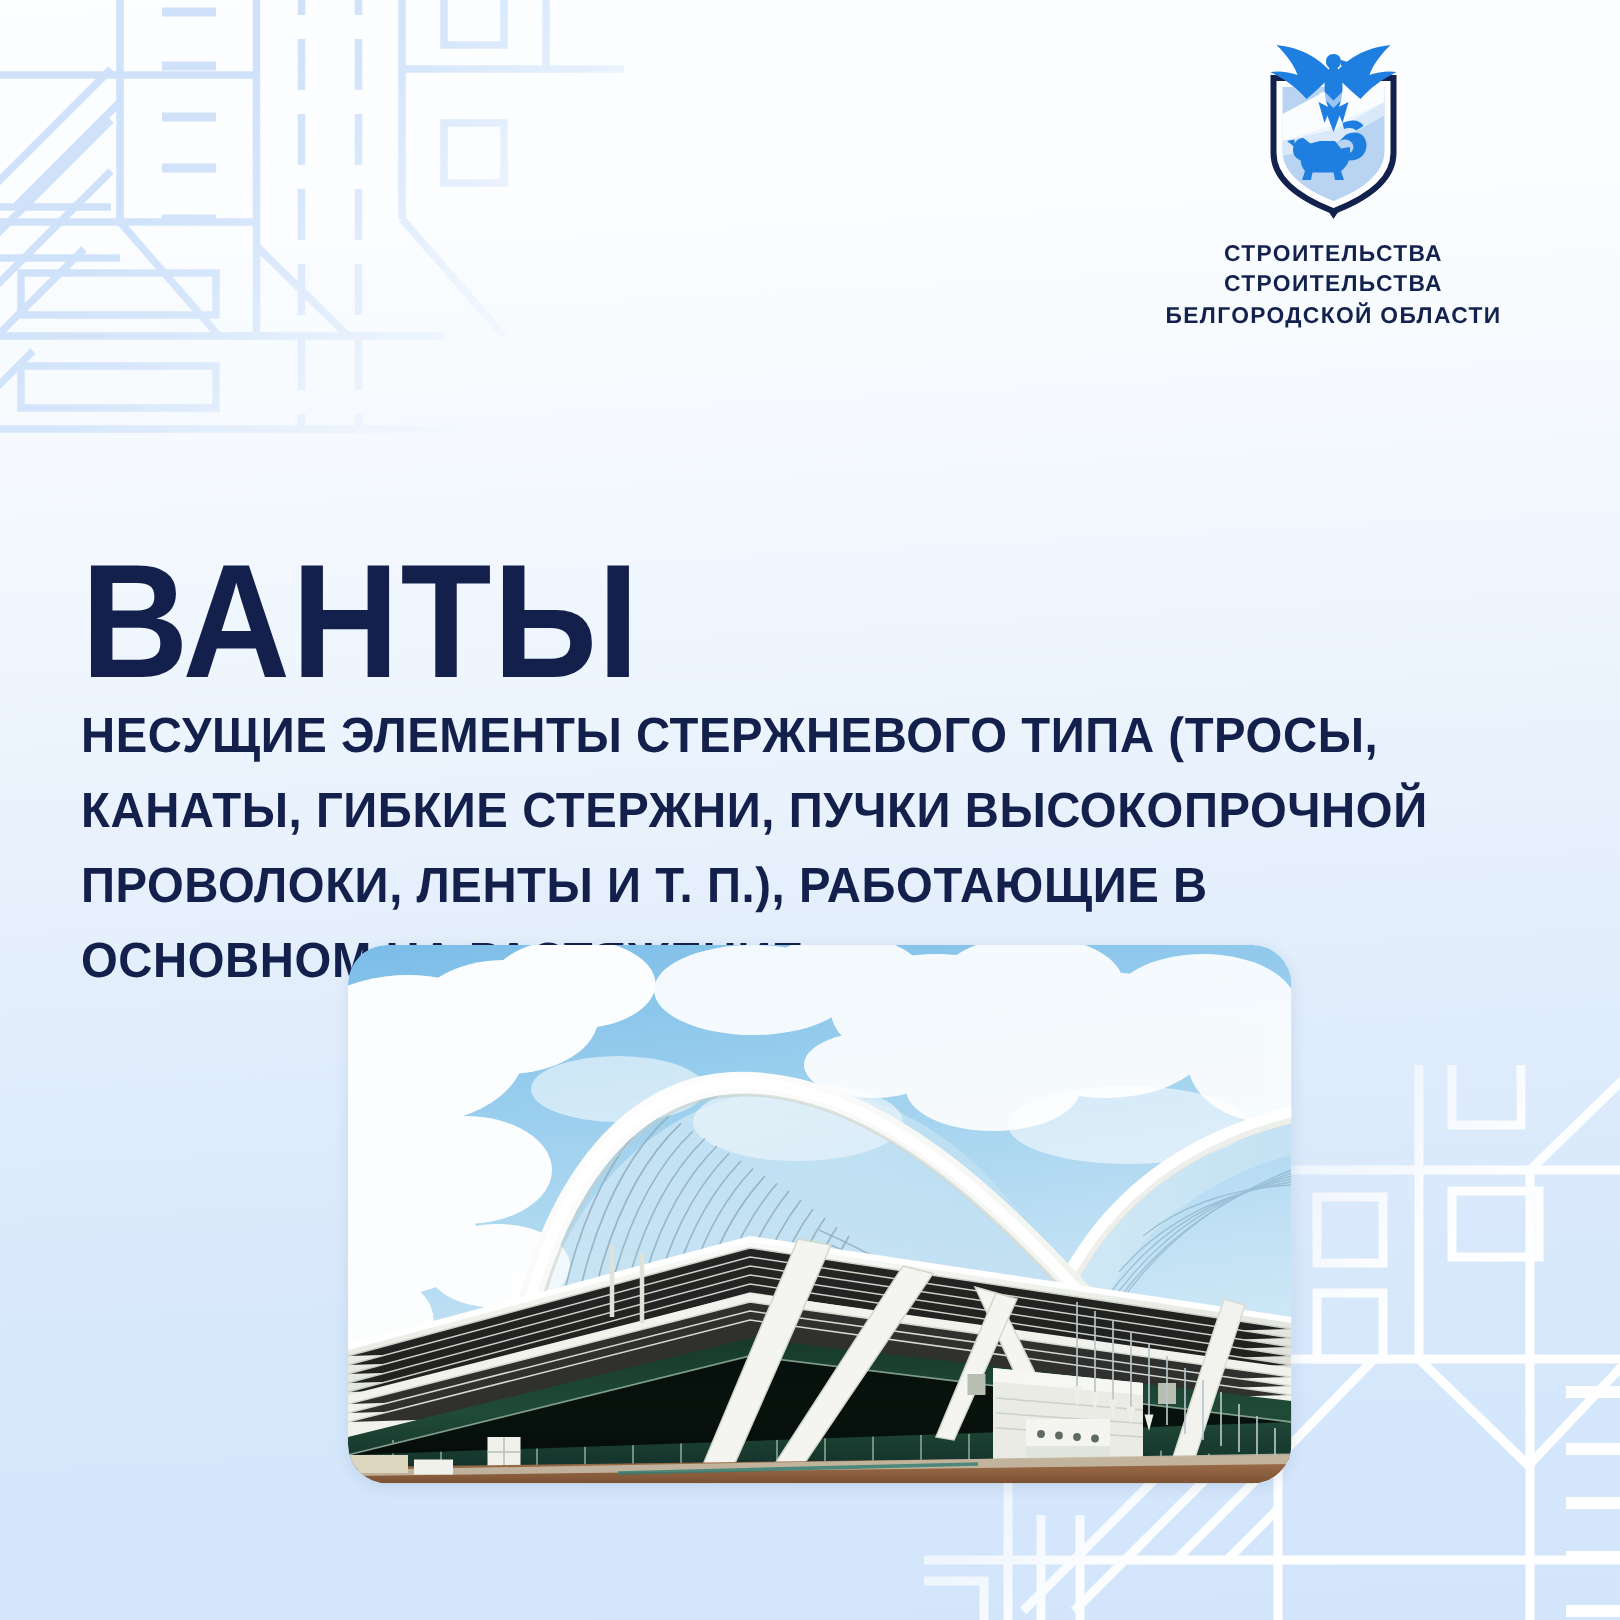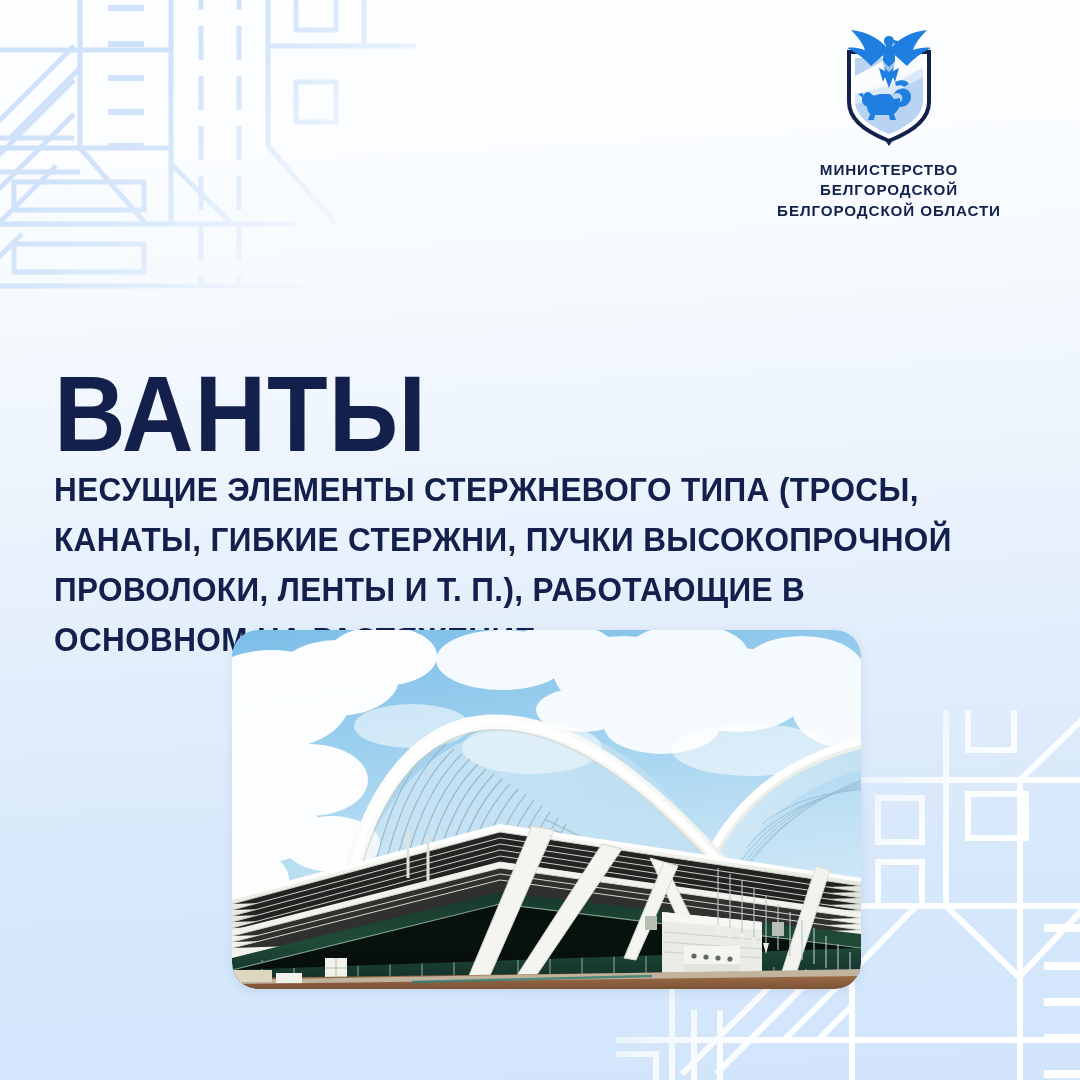--- a/index.html
+++ b/index.html
@@ -284,21 +284,21 @@
         <path d="M59 12 L66 14 L59 16 Z"></path>
 
         <path d="M48 44 L54 60 L60 44 Z"></path>
         <path d="M44 40 L48 54 L52 44 Z"></path>
         <path d="M64 40 L60 54 L56 44 Z"></path>
       </g>
 
       <path d="M44 34 L54 44 L64 34 L60 33 L54 39 L48 33 Z" fill="#ffffff" opacity="0.55"></path>
     </svg>
 
-    <div id="ministry-name">МИНИСТЕРСТВО БЕЛГОРОДСКОЙ
+    <div id="ministry-name">СТРОИТЕЛЬСТВА СТРОИТЕЛЬСТВА
 БЕЛГОРОДСКОЙ ОБЛАСТИ</div>
   </div>
 
   <h1 id="headline">ВАНТЫ</h1>
 
   <p id="description">НЕСУЩИЕ ЭЛЕМЕНТЫ СТЕРЖНЕВОГО ТИПА (ТРОСЫ, КАНАТЫ, ГИБКИЕ СТЕРЖНИ, ПУЧКИ ВЫСОКОПРОЧНОЙ ПРОВОЛОКИ, ЛЕНТЫ И Т. П.), РАБОТАЮЩИЕ В ОСНОВНОМ НА РАСТЯЖЕНИЕ</p>
 
   <div id="photo">
     <svg viewBox="0 0 629 359" preserveAspectRatio="xMidYMid slice" xmlns="http://www.w3.org/2000/svg" aria-hidden="true">
       <defs>

